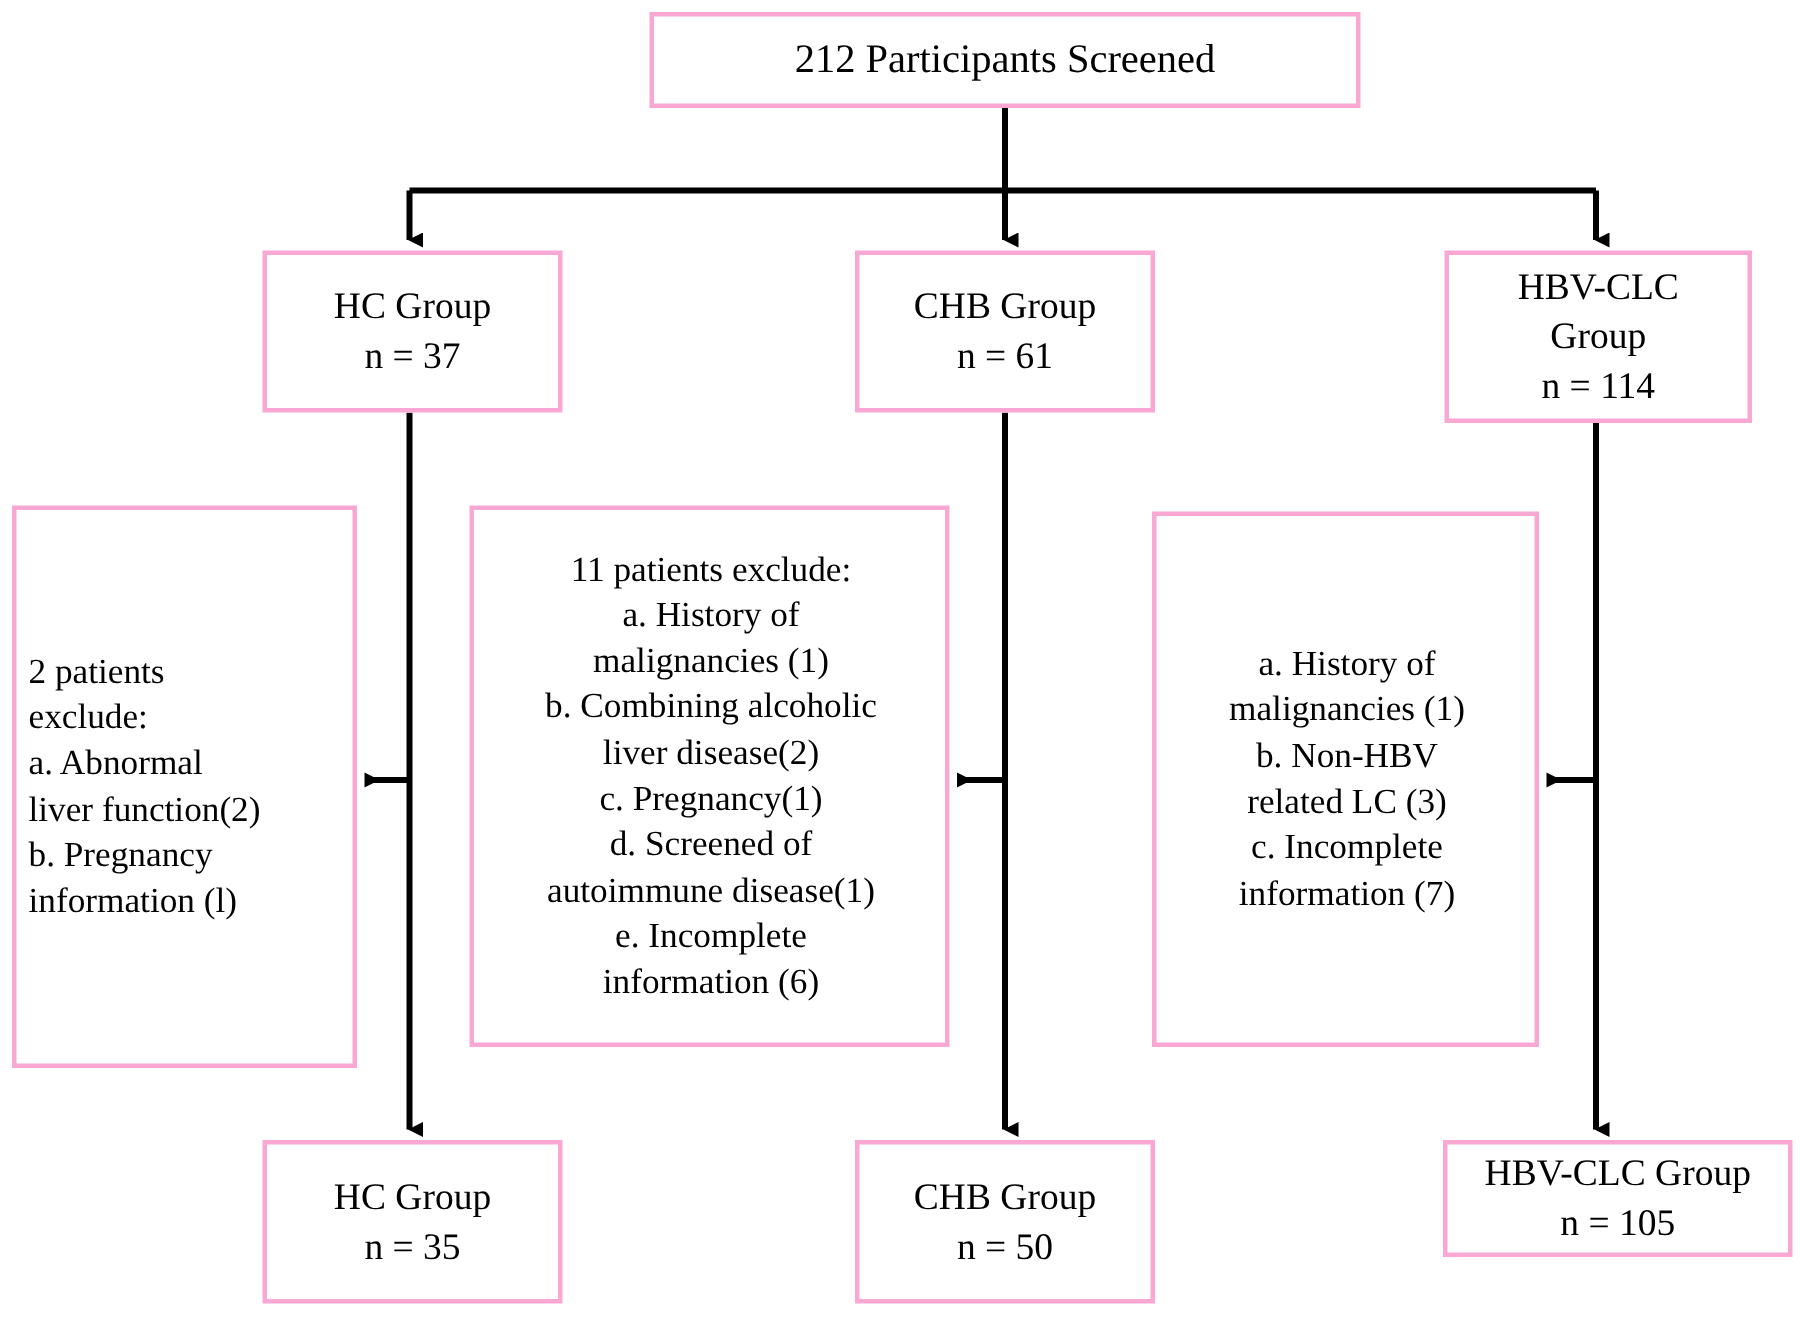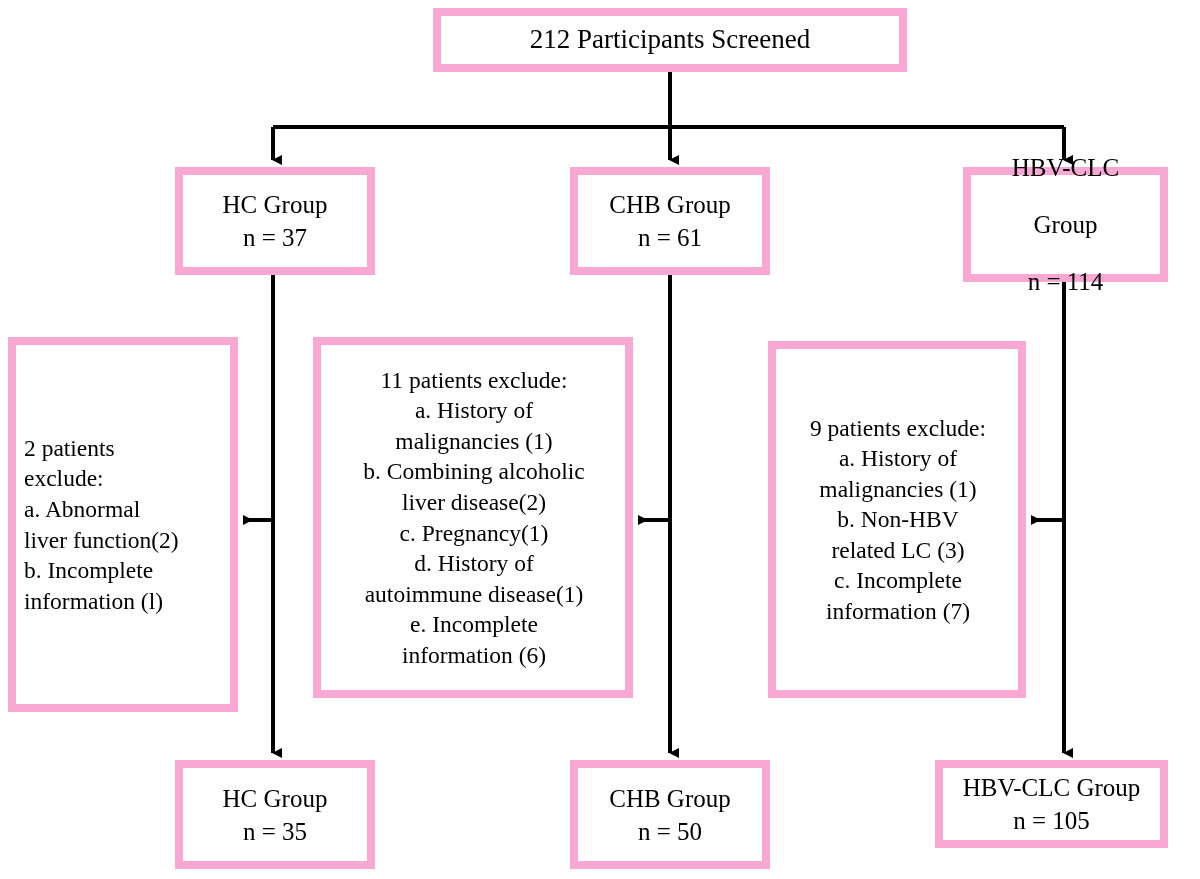--- a/index.html
+++ b/index.html
@@ -22,21 +22,21 @@
   svg.connectors {
     position: absolute;
     left: 0;
     top: 0;
     width: 1200px;
     height: 879px;
   }
   .node {
     position: absolute;
     box-sizing: border-box;
-    border: 8px solid #f9a8d4;
+    border: 3px solid #f9a8d4;
     background: #ffffff;
     display: flex;
     flex-direction: column;
     justify-content: center;
   }
   .node .line {
     display: block;
     white-space: pre;
   }
   .node.center-text { align-items: center; text-align: center; }
@@ -105,66 +105,65 @@
   <div class="node group-node center-text" style="left:175px; top:167px; width:200px; height:108px;">
     <span class="line">HC Group</span>
     <span class="line">n = 37</span>
   </div>
 
   <div class="node group-node center-text" style="left:570px; top:167px; width:200px; height:108px;">
     <span class="line">CHB Group</span>
     <span class="line">n = 61</span>
   </div>
 
-  <div class="node group-node center-text" style="left:963px; top:167px; width:205px; height:115px;gap:24px;">
+  <div class="node group-node center-text" style="left:963px; top:167px; width:205px; height:115px;">
     <span class="line">HBV-CLC</span>
     <span class="line">Group</span>
     <span class="line">n = 114</span>
   </div>
 
   <div class="node exclude-node left-text" style="left:8px; top:337px; width:230px; height:375px;">
     <span class="line">2 patients</span>
     <span class="line">exclude:</span>
     <span class="line">a. Abnormal</span>
     <span class="line">liver function(2)</span>
-    <span class="line">b. Incomplete</span>
+    <span class="line">b. Pregnancy</span>
     <span class="line">information (l)</span>
   </div>
 
   <div class="node exclude-node center-text" style="left:313px; top:337px; width:320px; height:361px;">
     <span class="line">11 patients exclude:</span>
     <span class="line">a. History of</span>
     <span class="line">malignancies (1)</span>
     <span class="line">b. Combining alcoholic</span>
     <span class="line">liver disease(2)</span>
     <span class="line">c. Pregnancy(1)</span>
-    <span class="line">d. History of</span>
+    <span class="line">d. Screened of</span>
     <span class="line">autoimmune disease(1)</span>
     <span class="line">e. Incomplete</span>
     <span class="line">information (6)</span>
   </div>
 
   <div class="node exclude-node center-text" style="left:768px; top:341px; width:258px; height:357px;">
-    <span class="line">9 patients exclude:</span>
     <span class="line">a. History of</span>
     <span class="line">malignancies (1)</span>
     <span class="line">b. Non-HBV</span>
     <span class="line">related LC (3)</span>
     <span class="line">c. Incomplete</span>
     <span class="line">information (7)</span>
   </div>
 
   <div class="node result-node center-text" style="left:175px; top:760px; width:200px; height:109px;">
     <span class="line">HC Group</span>
     <span class="line">n = 35</span>
   </div>
 
   <div class="node result-node center-text" style="left:570px; top:760px; width:200px; height:109px;">
     <span class="line">CHB Group</span>
     <span class="line">n = 50</span>
   </div>
 
-  <div class="node result-node center-text" style="left:935px; top:760px; width:233px; height:88px;">
+  <div class="node result-node center-text" style="left:962px; top:760px; width:233px; height:78px;">
     <span class="line">HBV-CLC Group</span>
     <span class="line">n = 105</span>
   </div>
 
 </div>
 
 </body></html>

